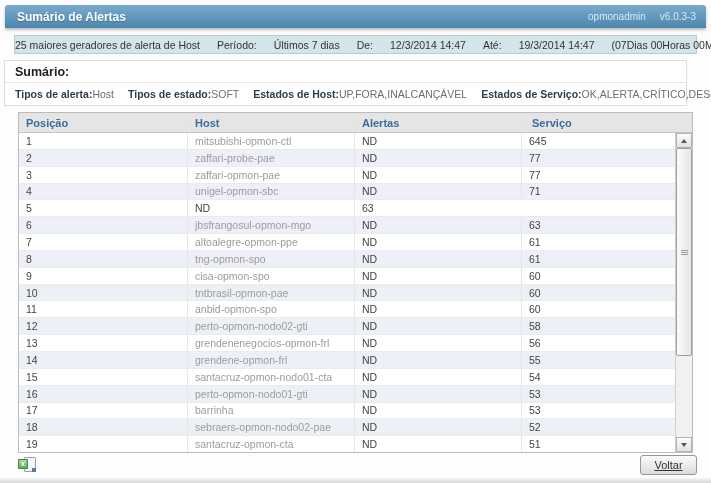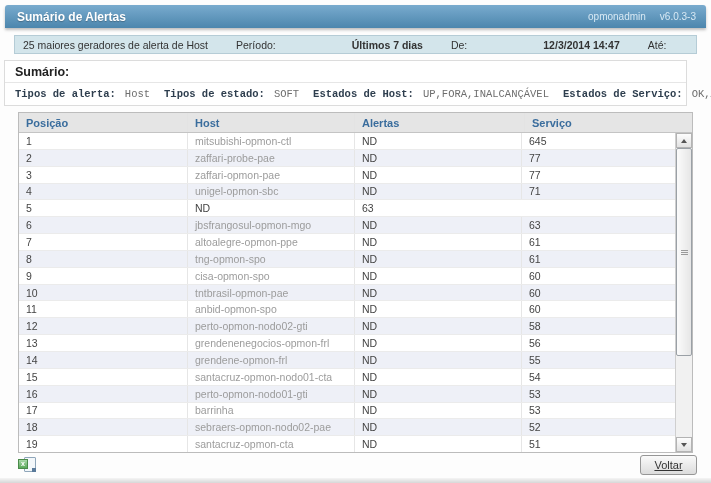--- a/index.html
+++ b/index.html
@@ -21,39 +21,39 @@
     display: flex; align-items: center; justify-content: space-between;
     padding: 0 10px 0 12px;
   }
   .titlebar .title { color: #fff; font-size: 12px; font-weight: bold; text-shadow: 0 1px 1px rgba(0,0,0,0.25); }
   .titlebar .right { display: flex; gap: 14px; font-size: 10px; color: #d8e9f4; }
 
   
   .infobar {
     position: absolute; left: 14px; top: 35px; width: 683px; height: 19px;
     background: #d3e5eb; border: 1px solid #b5ccd6;
-    display: flex; align-items: center; gap: 28px;
-    padding: 0 8px; font-size: 10.5px; color: #333; white-space: nowrap;
-  }
-  .infobar .b { font-weight: bold; margin-left: 48px; }
+    display: flex; align-items: center; gap: 17px;
+    padding: 0 0; font-size: 10.5px; color: #333; white-space: nowrap;
+  }
+  .infobar .b { font-weight: normal; }
 
   
   .summary {
     position: absolute; left: 4px; top: 60px; width: 683px; height: 46px;
     background: #fff; border: 1px solid #dcdcdc;
   }
   .summary .heading {
     font-size: 12.5px; font-weight: bold; color: #222;
     padding: 4px 10px 3px 10px; border-bottom: 1px solid #e6e6e6;
   }
   .summary .filters {
     display: flex; align-items: center; gap: 14px;
     padding: 5px 10px; font-size: 10.5px; white-space: nowrap;
   }
-  .summary .filters .pair { display: flex; gap: 9px; align-items: center; font-family: Liberation Mono, monospace; }
+  .summary .filters .pair { display: flex; align-items: center; }
   .summary .filters .lbl { font-weight: bold; color: #2e3e4e; }
   .summary .filters .val { color: #6e6e6e; }
 
   
   .table {
     position: absolute; left: 18px; top: 112px; width: 675px; height: 341px;
     border: 1px solid #bcbcbc; background: #fff;
   }
   .thead { display: flex; height: 20px; border-bottom: 1px solid #c4c4c4; background: #e5e5e5; }
   .th {

